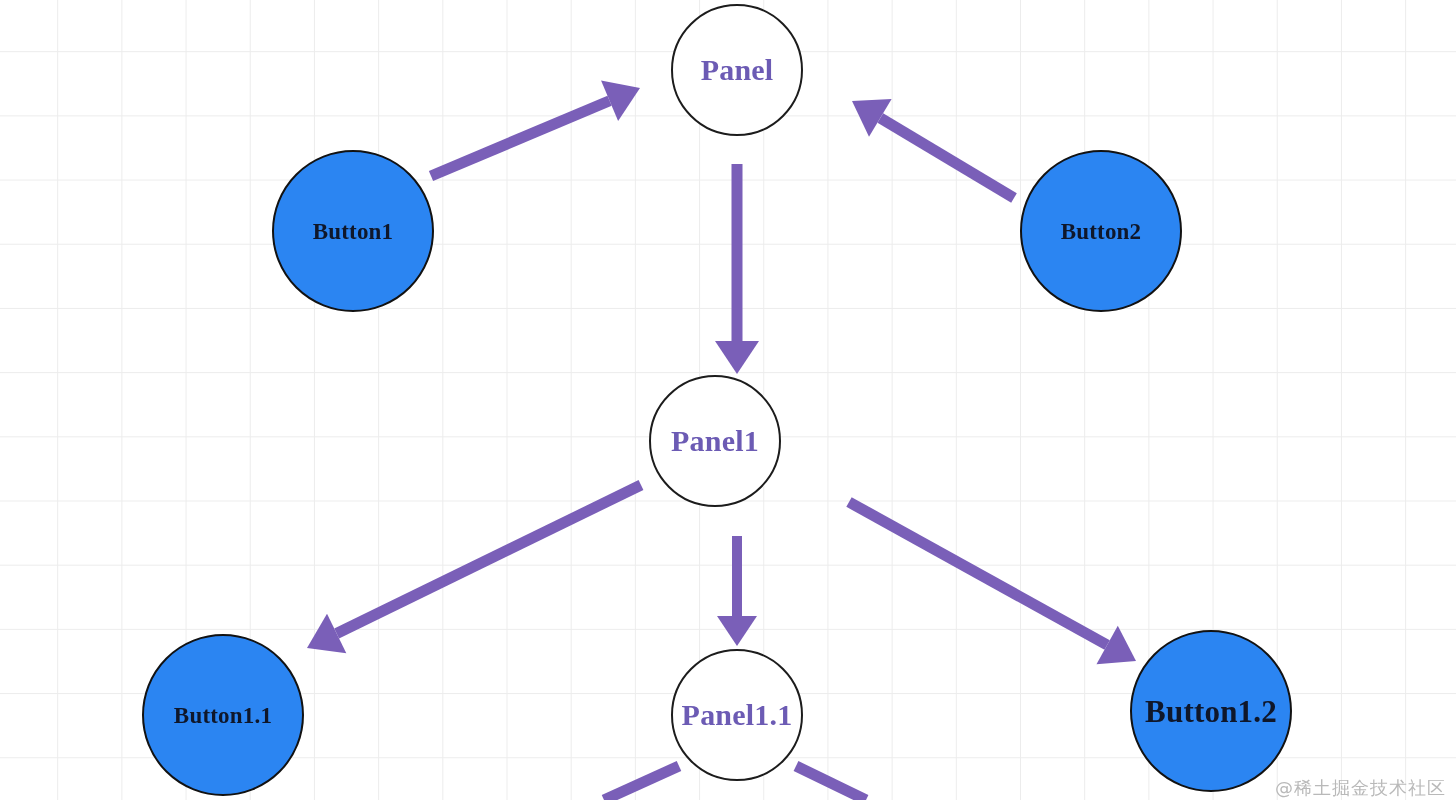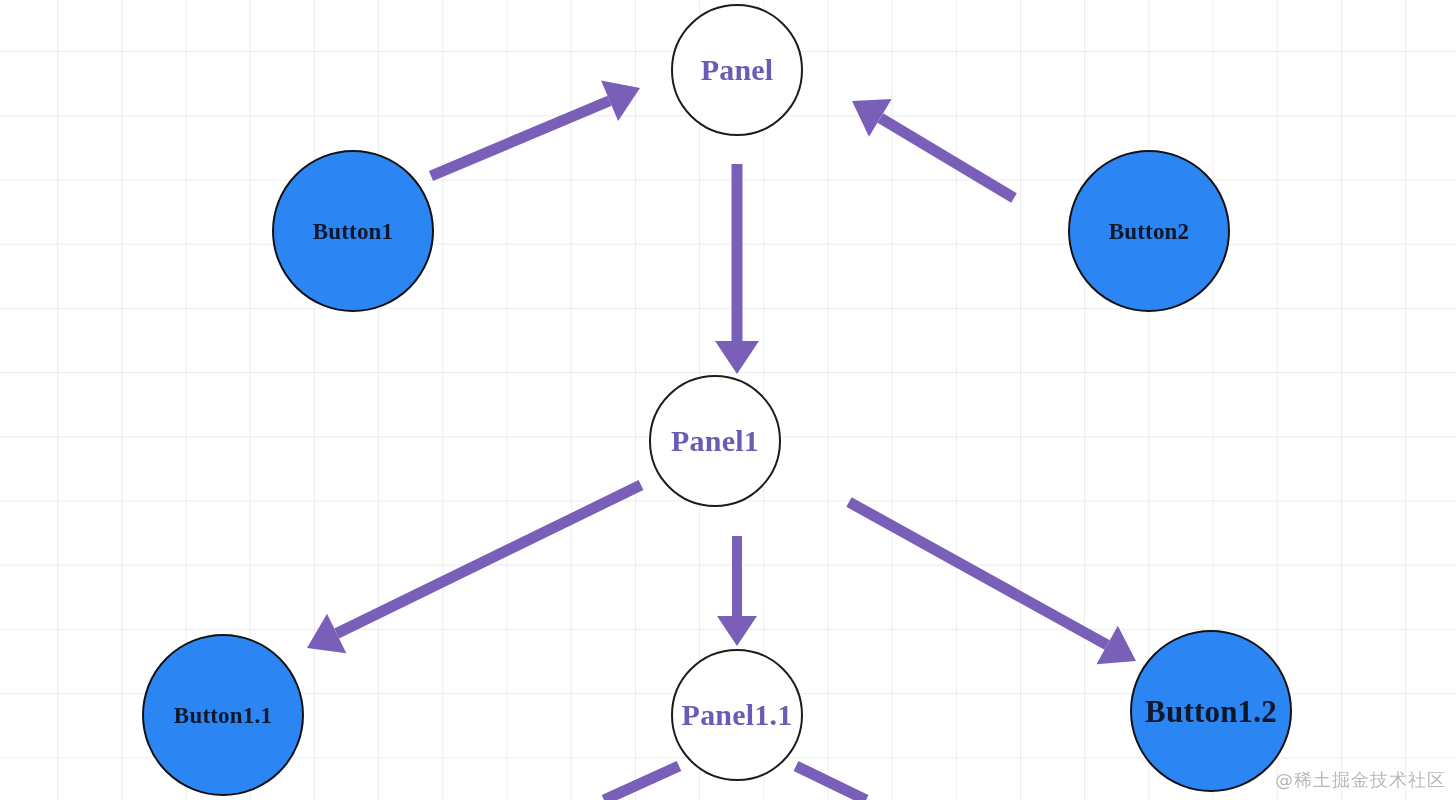--- a/index.html
+++ b/index.html
@@ -51,21 +51,21 @@
     color: #0f172a;
     font-weight: bold;
   }
   .node-label {
     display: block;
     letter-spacing: 0.2px;
   }
   .watermark {
     position: absolute;
     right: 10px;
-    bottom: 8px;
+    bottom: 0;
     font-family: "DejaVu Sans", "Liberation Sans", sans-serif;
     font-size: 18px;
     color: #b9b9b9;
     letter-spacing: 1px;
     user-select: none;
   }
 </style>
 </head>
 <body>
 
@@ -104,21 +104,21 @@
       </g>
     </svg>
 
   <div id="node-layer">
       <div class="node node-panel" style="left: 671px; top: 4px; width: 132px; height: 132px; font-size: 30px;">
         <span class="node-label">Panel</span>
       </div>
       <div class="node node-button" style="left: 272px; top: 150px; width: 162px; height: 162px; font-size: 23px;">
         <span class="node-label">Button1</span>
       </div>
-      <div class="node node-button" style="left: 1020px; top: 150px; width: 162px; height: 162px; font-size: 23px; margin-left: 48px;">
+      <div class="node node-button" style="left: 1020px; top: 150px; width: 162px; height: 162px; font-size: 23px;">
         <span class="node-label">Button2</span>
       </div>
       <div class="node node-panel" style="left: 649px; top: 375px; width: 132px; height: 132px; font-size: 30px; font-family: Liberation Serif, serif;">
         <span class="node-label">Panel1</span>
       </div>
       <div class="node node-button" style="left: 142px; top: 634px; width: 162px; height: 162px; font-size: 23px; font-family: Liberation Serif, serif;">
         <span class="node-label">Button1.1</span>
       </div>
       <div class="node node-panel" style="left: 671px; top: 649px; width: 132px; height: 132px; font-size: 30px;">
         <span class="node-label">Panel1.1</span>

